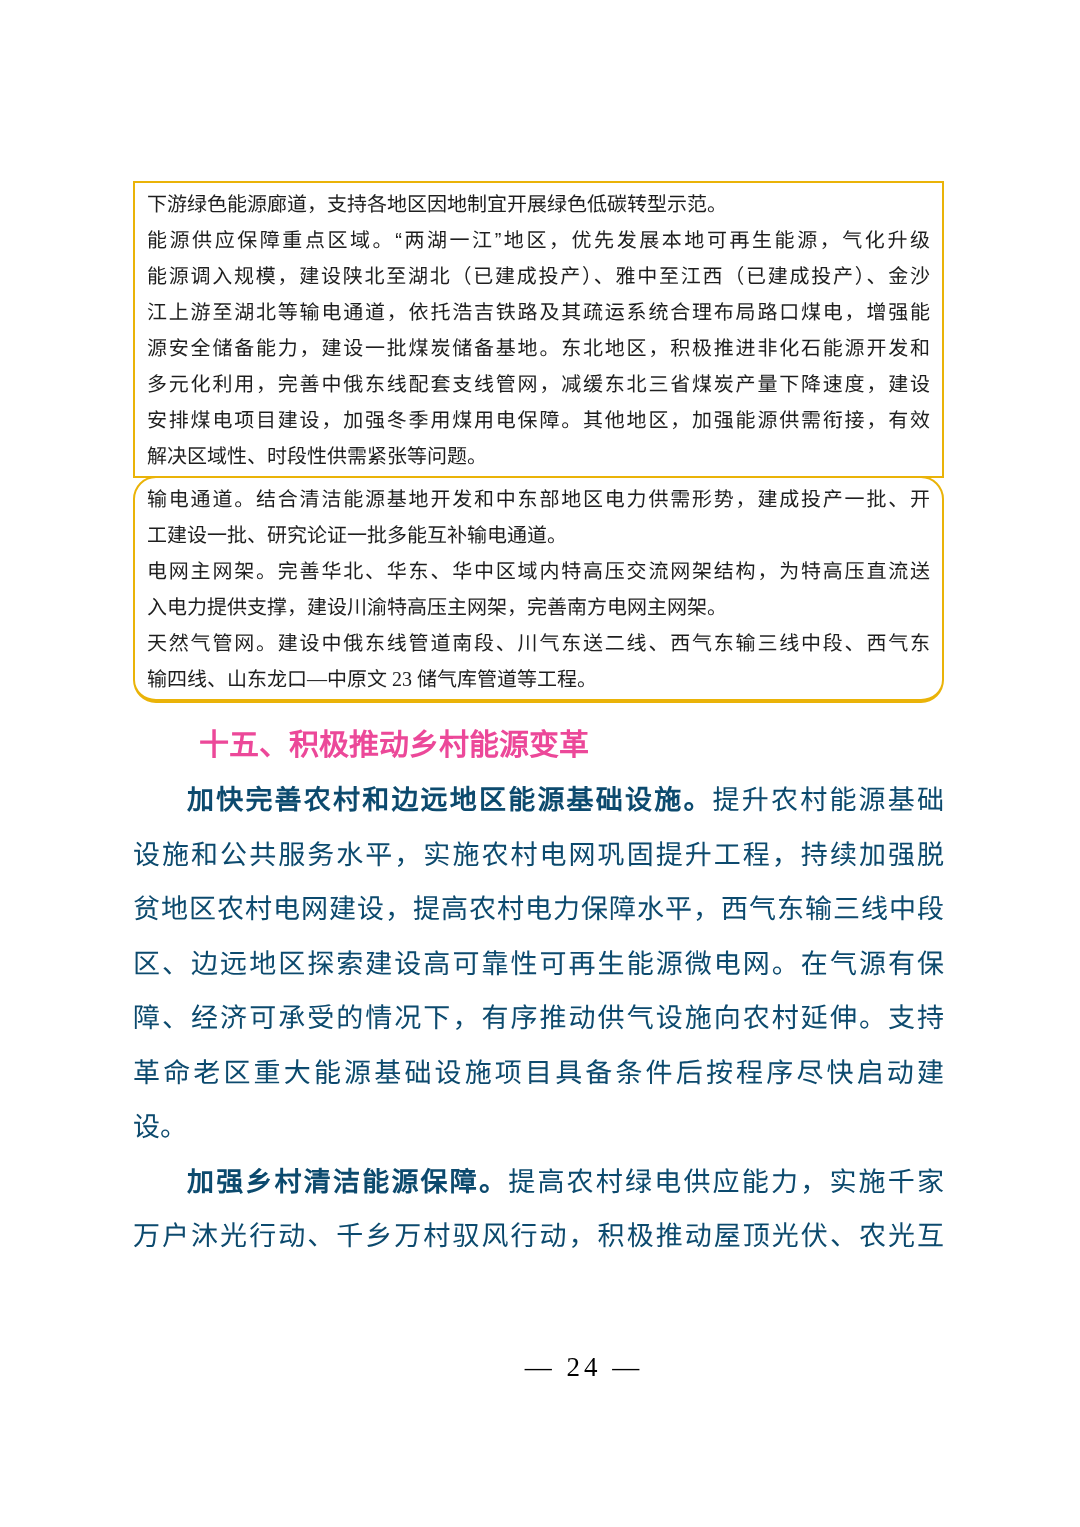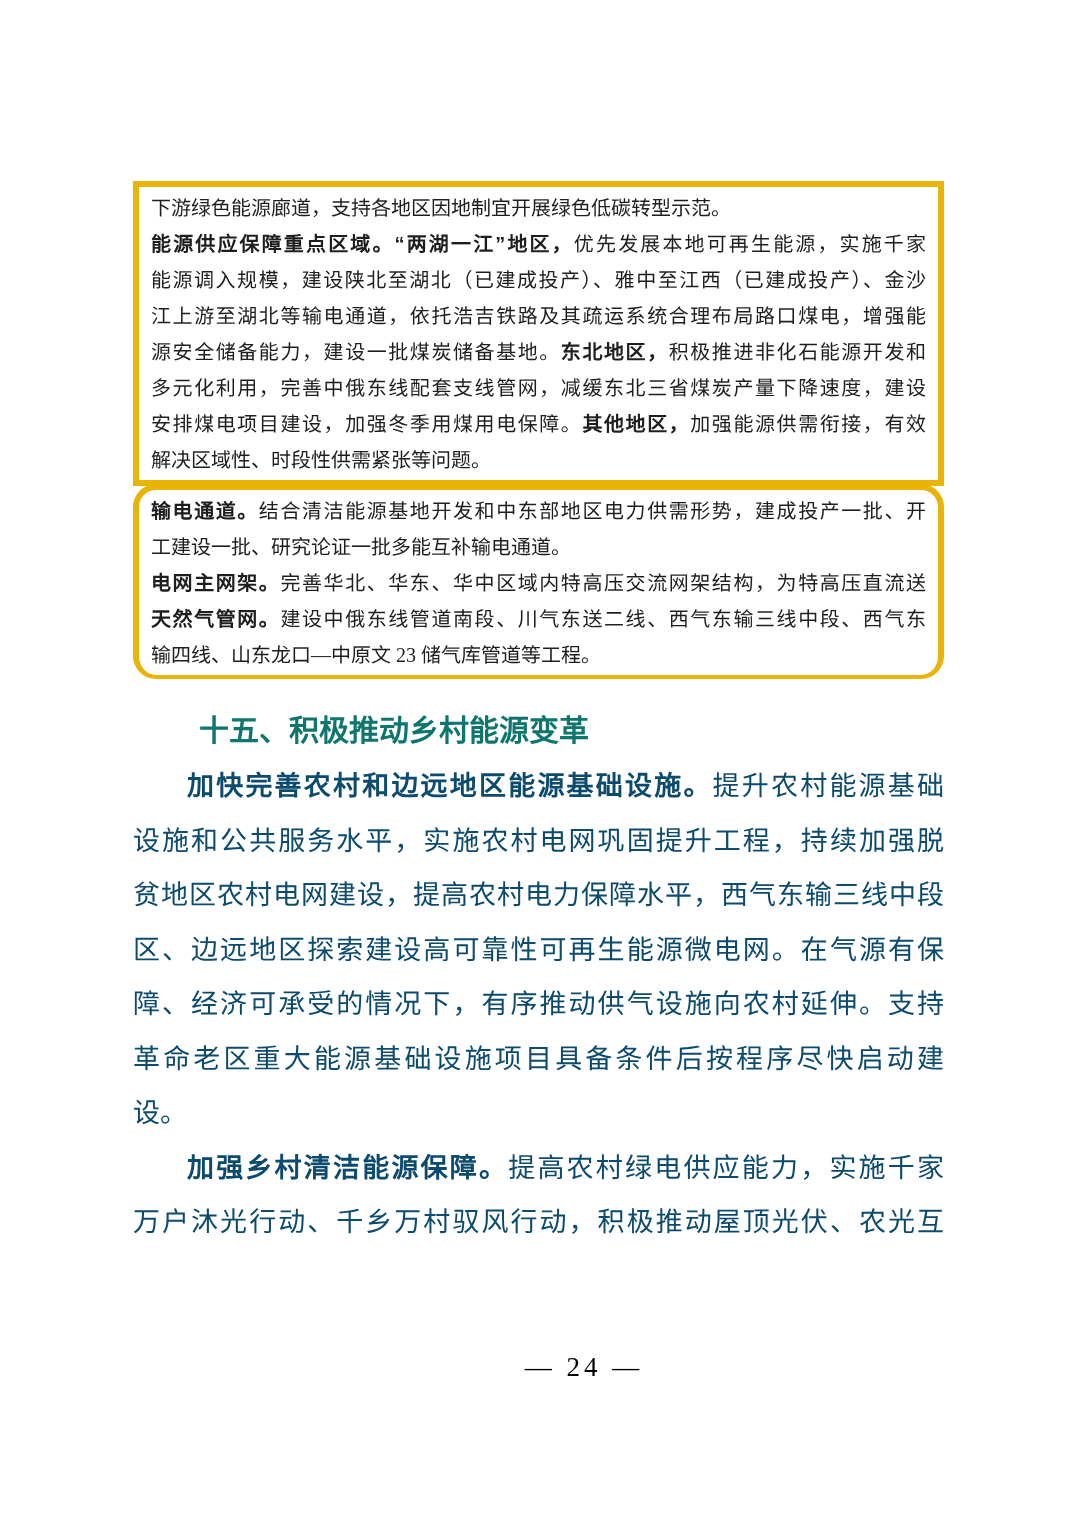--- a/index.html
+++ b/index.html
@@ -17,56 +17,56 @@
   }
   .content{
     position:absolute;
     left:133px;
     top:181px;
     width:811px;
   }
   
   .cbox{
     box-sizing:border-box;
-    border:6px solid #eab308;
+    border:2px solid #eab308;
     padding:3px 12px 2px 12px;
     background:#ffffff;
   }
   .cbox.second{
     margin-top:-2px;
     border-bottom-width:4px;
     border-radius:23px;
   }
   .bline{
     height:36px;
     line-height:36px;
     font-size:20px;
     overflow:hidden;
     text-align:left;
   }
   .bline.full{
     text-align:justify;
     text-align-last:justify;
   }
   .seg-b{
-    font-weight:700;
+    font-weight:400;
   }
   .cbox .seg-b{
     font-family:"Liberation Sans","DejaVu Sans",sans-serif;
   }
   
   .sec-heading{
-    margin-top:32px;
+    margin-top:22px;
     height:40px;
     line-height:40px;
     padding-left:66px;
     font-size:30px;
     font-weight:700;
     font-family:"Liberation Sans","DejaVu Sans",sans-serif;
-    color:#0f766e;
+    color:#ec4899;
   }
   
   .body-text{
     margin-top:8px;
   }
   .pline{
     height:54.5px;
     line-height:54.5px;
     font-size:27px;
     overflow:hidden;
@@ -97,32 +97,33 @@
   }
 </style>
 </head>
 <body>
 
 <div class="sheet">
   <div class="content">
 
     <div class="cbox">
         <div class="bline"><span>下游绿色能源廊道，支持各地区因地制宜开展绿色低碳转型示范。</span></div>
-        <div class="bline full"><span class="seg-b">能源供应保障重点区域。“两湖一江”地区，</span><span>优先发展本地可再生能源，实施千家</span></div>
+        <div class="bline full"><span class="seg-b">能源供应保障重点区域。“两湖一江”地区，</span><span>优先发展本地可再生能源，气化升级</span></div>
         <div class="bline full"><span>能源调入规模，建设陕北至湖北（已建成投产）、雅中至江西（已建成投产）、金沙</span></div>
         <div class="bline full"><span>江上游至湖北等输电通道，依托浩吉铁路及其疏运系统合理布局路口煤电，增强能</span></div>
         <div class="bline full"><span>源安全储备能力，建设一批煤炭储备基地。</span><span class="seg-b">东北地区，</span><span>积极推进非化石能源开发和</span></div>
         <div class="bline full"><span>多元化利用，完善中俄东线配套支线管网，减缓东北三省煤炭产量下降速度，建设</span></div>
         <div class="bline full"><span>安排煤电项目建设，加强冬季用煤用电保障。</span><span class="seg-b">其他地区，</span><span>加强能源供需衔接，有效</span></div>
         <div class="bline"><span>解决区域性、时段性供需紧张等问题。</span></div>
       </div>
     <div class="cbox second">
         <div class="bline full"><span class="seg-b">输电通道。</span><span>结合清洁能源基地开发和中东部地区电力供需形势，建成投产一批、开</span></div>
         <div class="bline"><span>工建设一批、研究论证一批多能互补输电通道。</span></div>
         <div class="bline full"><span class="seg-b">电网主网架。</span><span>完善华北、华东、华中区域内特高压交流网架结构，为特高压直流送</span></div>
+        <div class="bline"><span>入电力提供支撑，建设川渝特高压主网架，完善南方电网主网架。</span></div>
         <div class="bline full"><span class="seg-b">天然气管网。</span><span>建设中俄东线管道南段、川气东送二线、西气东输三线中段、西气东</span></div>
         <div class="bline"><span>输四线、山东龙口—中原文 23 储气库管道等工程。</span></div>
       </div>
 
     <div class="sec-heading">十五、积极推动乡村能源变革</div>
 
     <div class="body-text">
       <div>
           <div class="pline full indent"><span class="seg-b">加快完善农村和边远地区能源基础设施。</span><span>提升农村能源基础</span></div>
           <div class="pline full"><span>设施和公共服务水平，实施农村电网巩固提升工程，持续加强脱</span></div>

